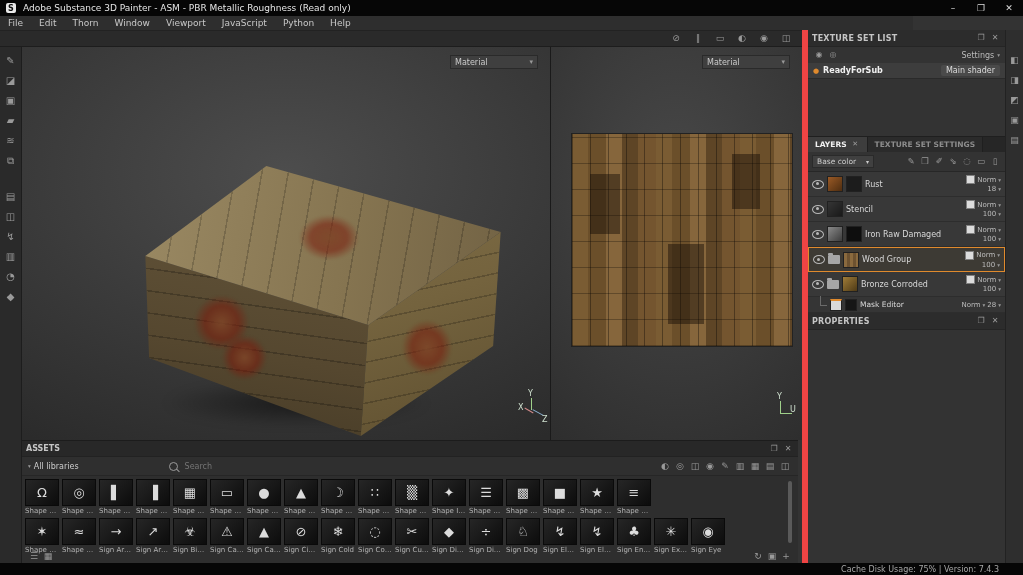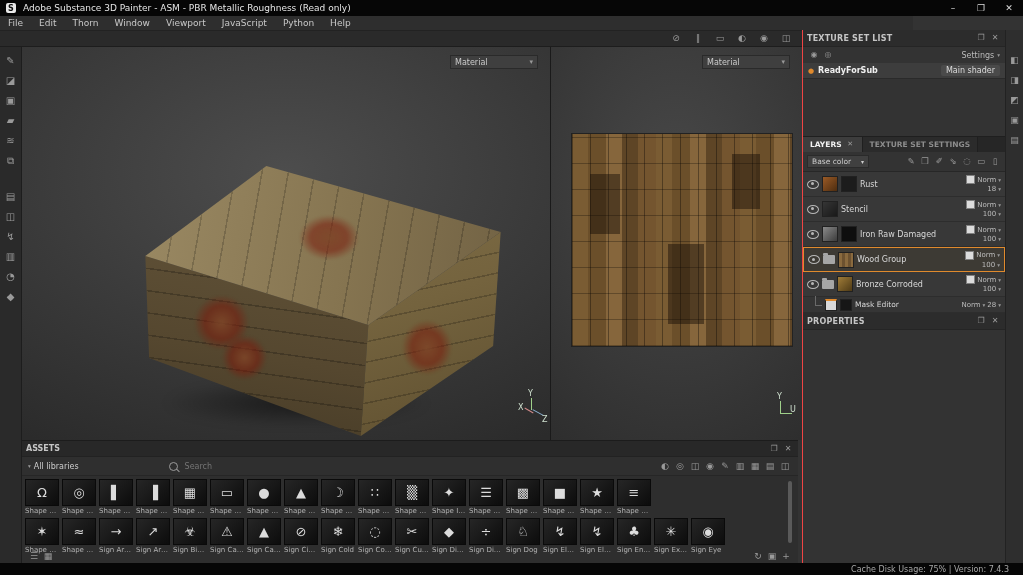--- a/index.html
+++ b/index.html
@@ -66,21 +66,21 @@
        repeating-linear-gradient(90deg,#7a5c33 0 16px,#6b4f2a 16px 34px,#86663c 34px 50px,#5e4526 50px 66px,#74552f 66px 84px);}
   .tex-patch{position:absolute;background:rgba(20,10,4,.45);}
   
   .giz-letter{position:absolute;font-size:8px;}
   .giz-line{position:absolute;}
   
   #rightstrip{left:1005px;top:30px;width:18px;height:533px;background:#2e2e2e;border-left:1px solid #222;
       display:flex;flex-direction:column;align-items:center;padding-top:22px;box-sizing:border-box;}
   #rightstrip .icon{margin-bottom:4px;font-size:9px;}
   
-  #rightpanel{left:802px;top:30px;width:203px;height:533px;background:#333;border-left:1px solid #ef4444;box-sizing:border-box;}
+  #rightpanel{left:802px;top:30px;width:203px;height:533px;background:#333;border-left:6px solid #ef4444;box-sizing:border-box;}
   .panel-head{height:16px;background:#2c2c2c;display:flex;align-items:center;padding:0 4px;
       border-bottom:1px solid #252525;}
   .panel-head .ttl{font-size:8px;font-weight:bold;color:#c5c5c5;letter-spacing:.2px;}
   .panel-head .icon{margin-left:auto;font-size:8px;width:12px;}
   .panel-head .icon + .icon{margin-left:2px;}
   #tsl-settings-row{height:16px;display:flex;align-items:center;padding:0 5px;}
   #tsl-settings-row .icon{font-size:8px;width:12px;margin-right:2px;}
   #tsl-settings-row .dd{margin-left:auto;font-size:8px;color:#bbb;display:flex;align-items:center;gap:3px;}
   #tsl-set-row{height:15px;display:flex;align-items:center;background:#3d3d3d;padding:0 5px;border-bottom:1px solid #2a2a2a;}
   #tsl-set-row .bullet{font-size:7px;margin-right:4px;}
@@ -146,21 +146,21 @@
   .acell{width:37px;flex:0 0 auto;margin-right:0px;}
   .athumb{width:34px;height:27px;background:linear-gradient(135deg,#262626,#0c0c0c);border:1px solid #0a0a0a;
       color:#dcdcdc;font-size:13px;display:flex;align-items:center;justify-content:center;box-sizing:border-box;}
   .alabel{font-size:7px;color:#b2b2b2;width:34px;white-space:nowrap;overflow:hidden;text-overflow:ellipsis;margin-top:1px;}
   #assets-scroll{position:absolute;right:6px;top:40px;width:4px;height:62px;background:#5a5a5a;border-radius:2px;}
   #assets-foot{position:absolute;left:0;bottom:0;width:100%;height:14px;display:flex;align-items:center;padding:0 5px;box-sizing:border-box;}
   #assets-foot .icon{font-size:9px;width:14px;}
   #assets-foot .right{margin-left:auto;display:flex;}
   
   #statusbar{left:0;top:563px;width:1023px;height:12px;background:#060606;display:flex;align-items:center;
-      justify-content:flex-end;padding:0 14px;box-sizing:border-box;}
+      justify-content:flex-end;padding:0 24px;box-sizing:border-box;}
   #statusbar span{font-size:8px;color:#a8a8a8;}
 </style>
 </head>
 <body>
 
 <div id="root">
 
   <div id="titlebar" class="abs">
     <div id="app-logo">S</div>
     <span id="title-text">Adobe Substance 3D Painter - ASM - PBR Metallic Roughness (Read only)</span>

